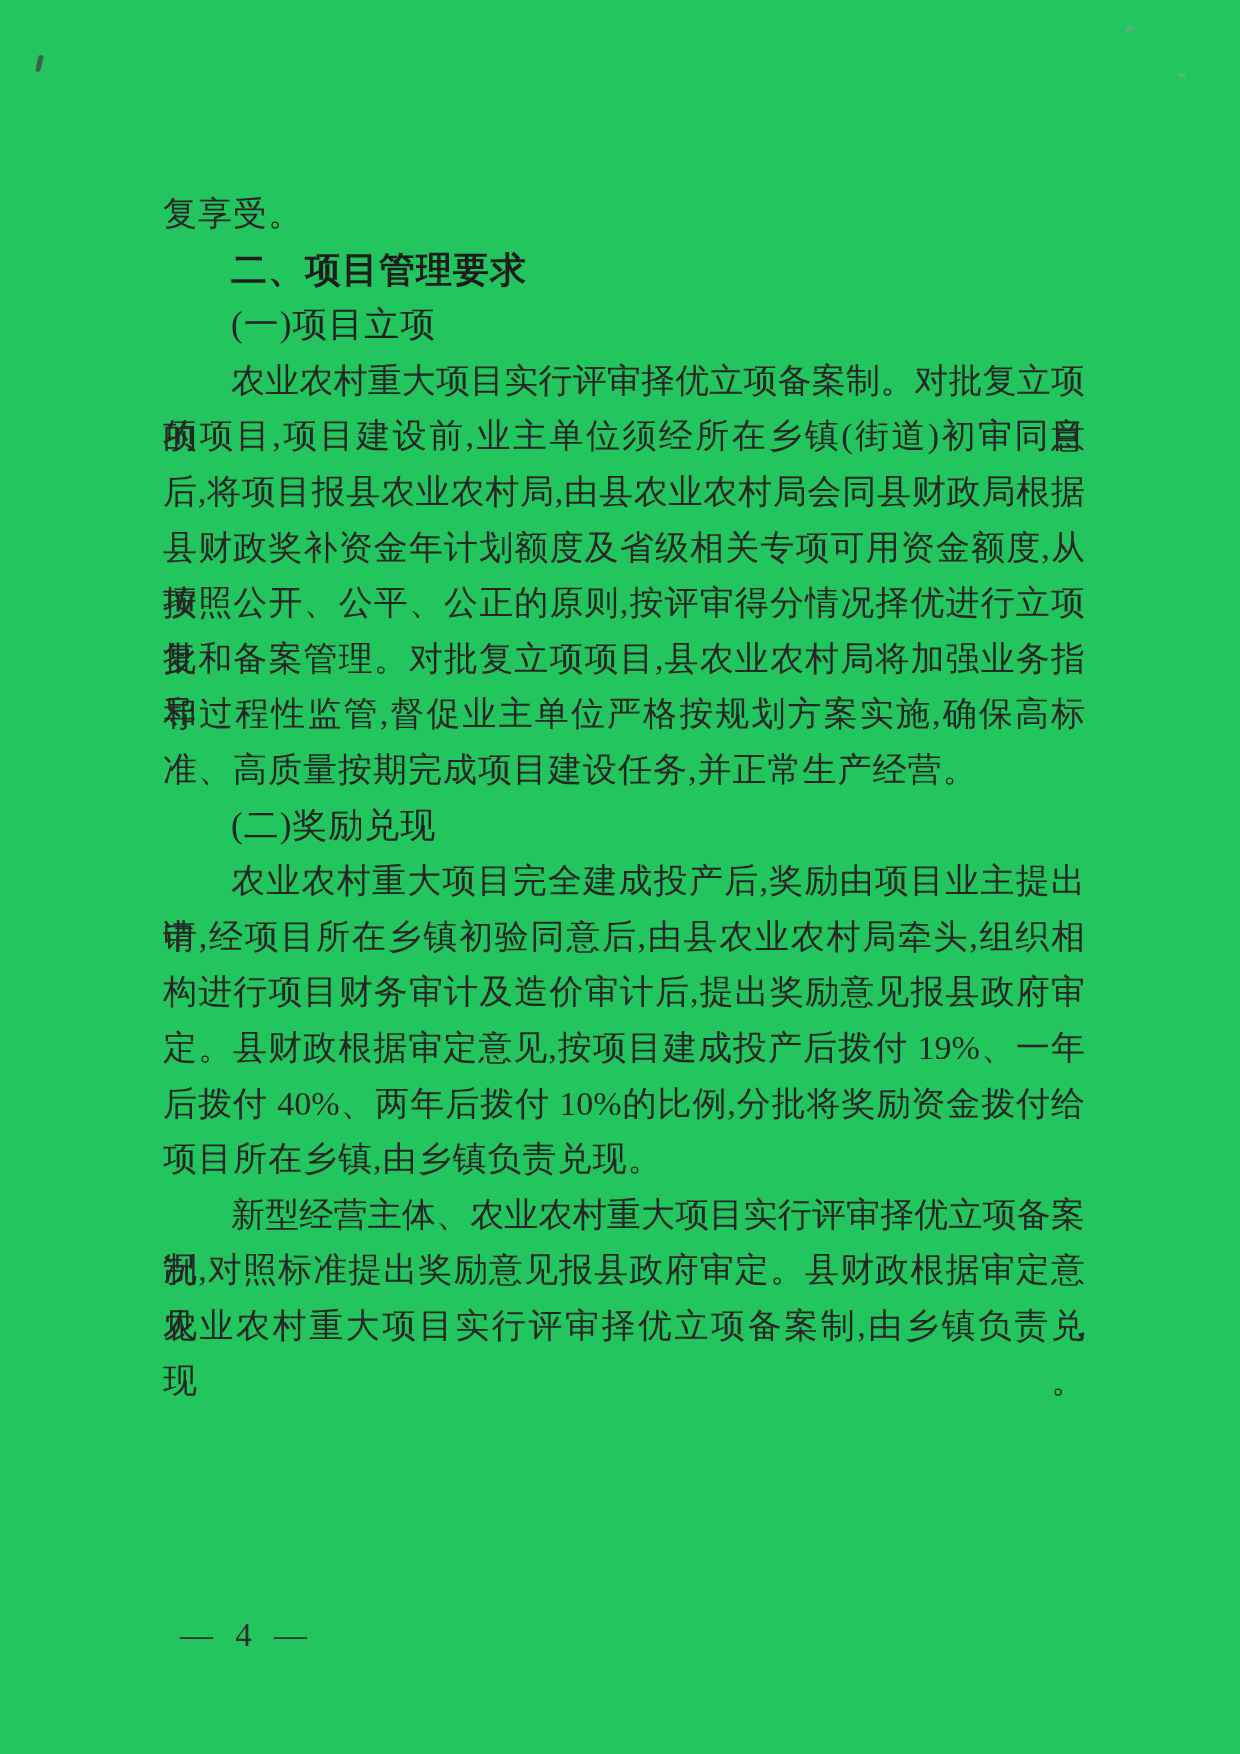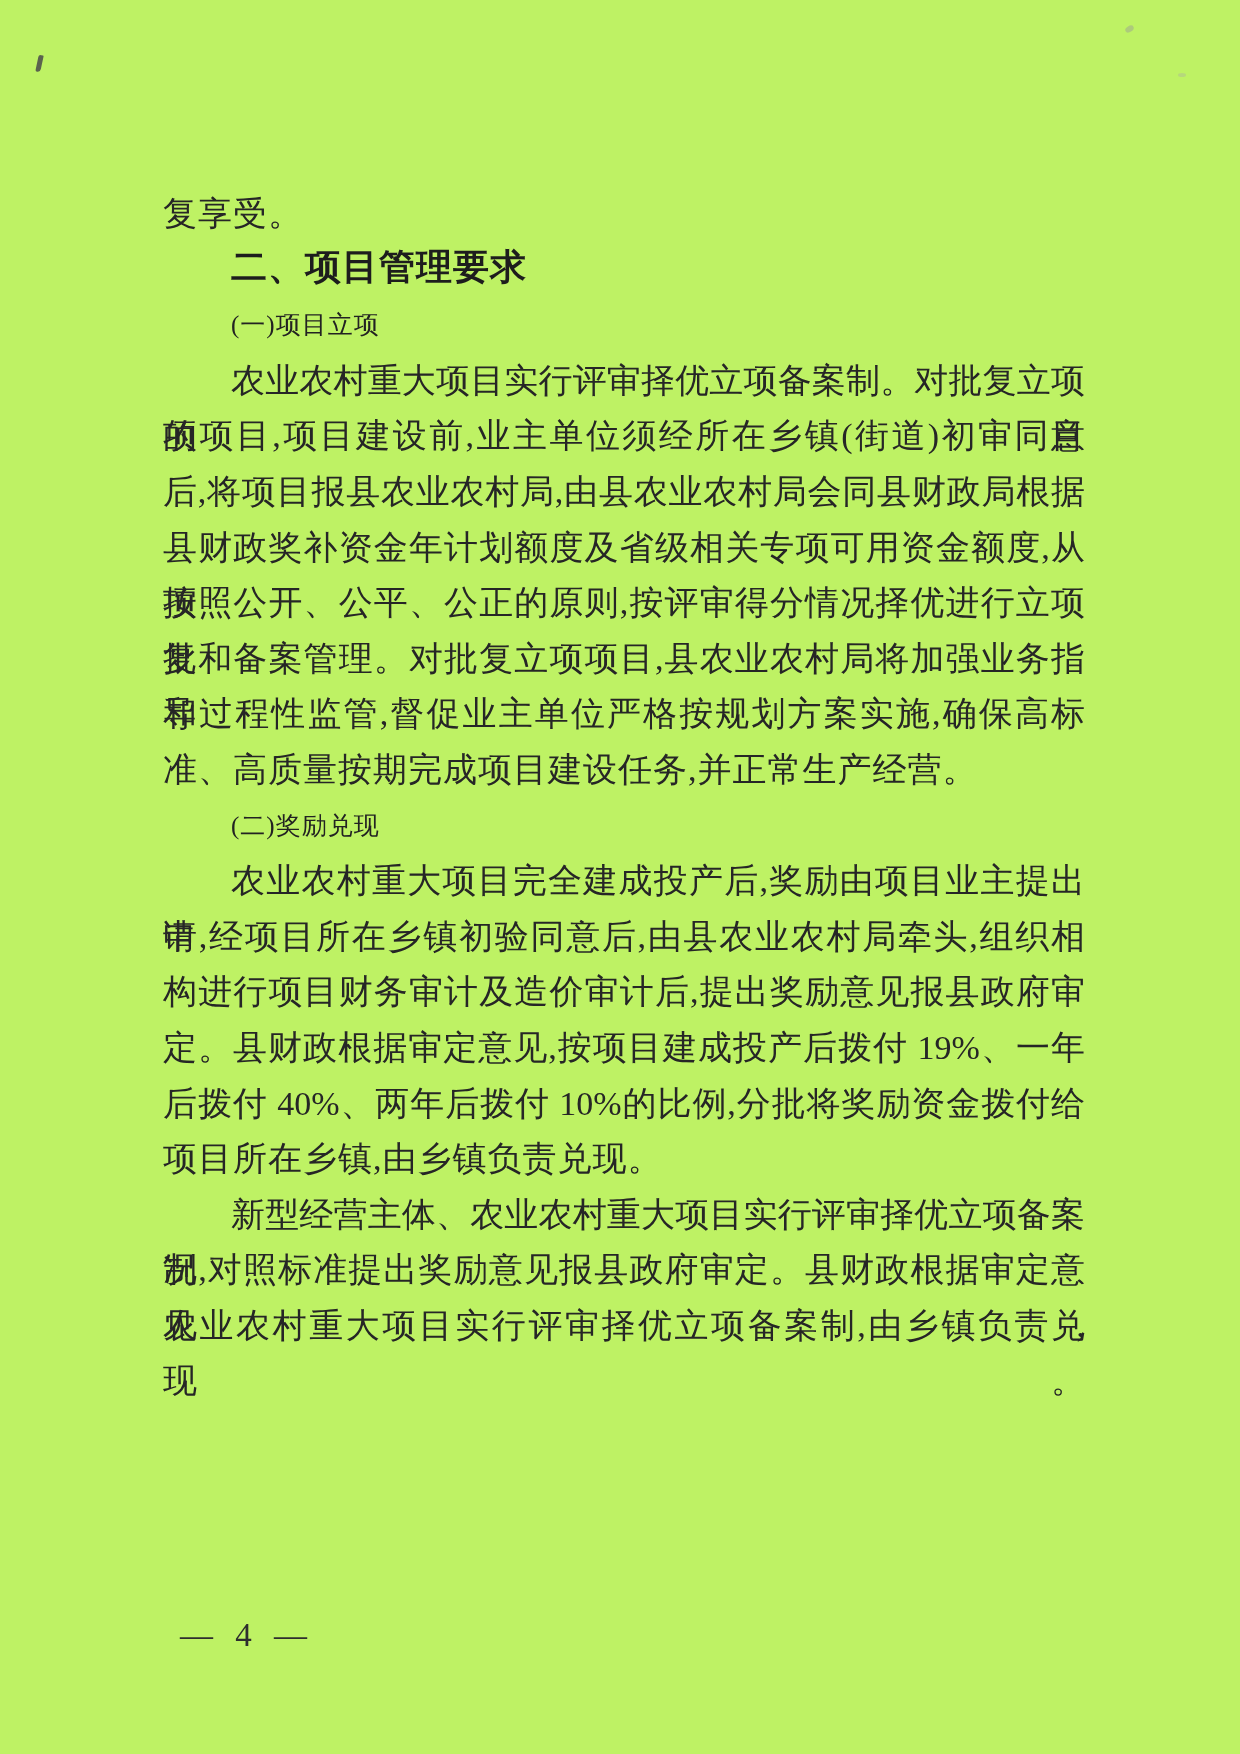--- a/index.html
+++ b/index.html
@@ -10,21 +10,21 @@
   body {
     width: 1240px;
     height: 1754px;
     position: relative;
     overflow: hidden;
     font-family: "Liberation Serif", "DejaVu Serif", serif;
   }
   .page {
     position: absolute;
     inset: 0;
-    background: #bef264;
+    background: #22c55e;
   }
   .text-block {
     position: absolute;
     left: 163px;
     top: 186px;
     width: 922px;
   }
   .line {
     height: 55.6px;
     line-height: 55.6px;
@@ -36,27 +36,27 @@
   .just {
     white-space: normal;
     text-align: justify;
     text-align-last: justify;
     letter-spacing: 0;
   }
   .indent {
     text-indent: 68px;
   }
   .heading {
-    font-family: Liberation Mono, monospace;
+    font-family: Liberation Sans, sans-serif;
     font-weight: 700;
     font-size: 36px;
     color: #1d1d1d;
   }
   .sub {
-    font-size: 25px;
+    font-size: 35px;
     color: #222222;
   }
   .page-num {
     position: absolute;
     left: 180px;
     top: 1608px;
     font-size: 33px;
     color: #2e2e2e;
     letter-spacing: 7px;
     line-height: 55px;

